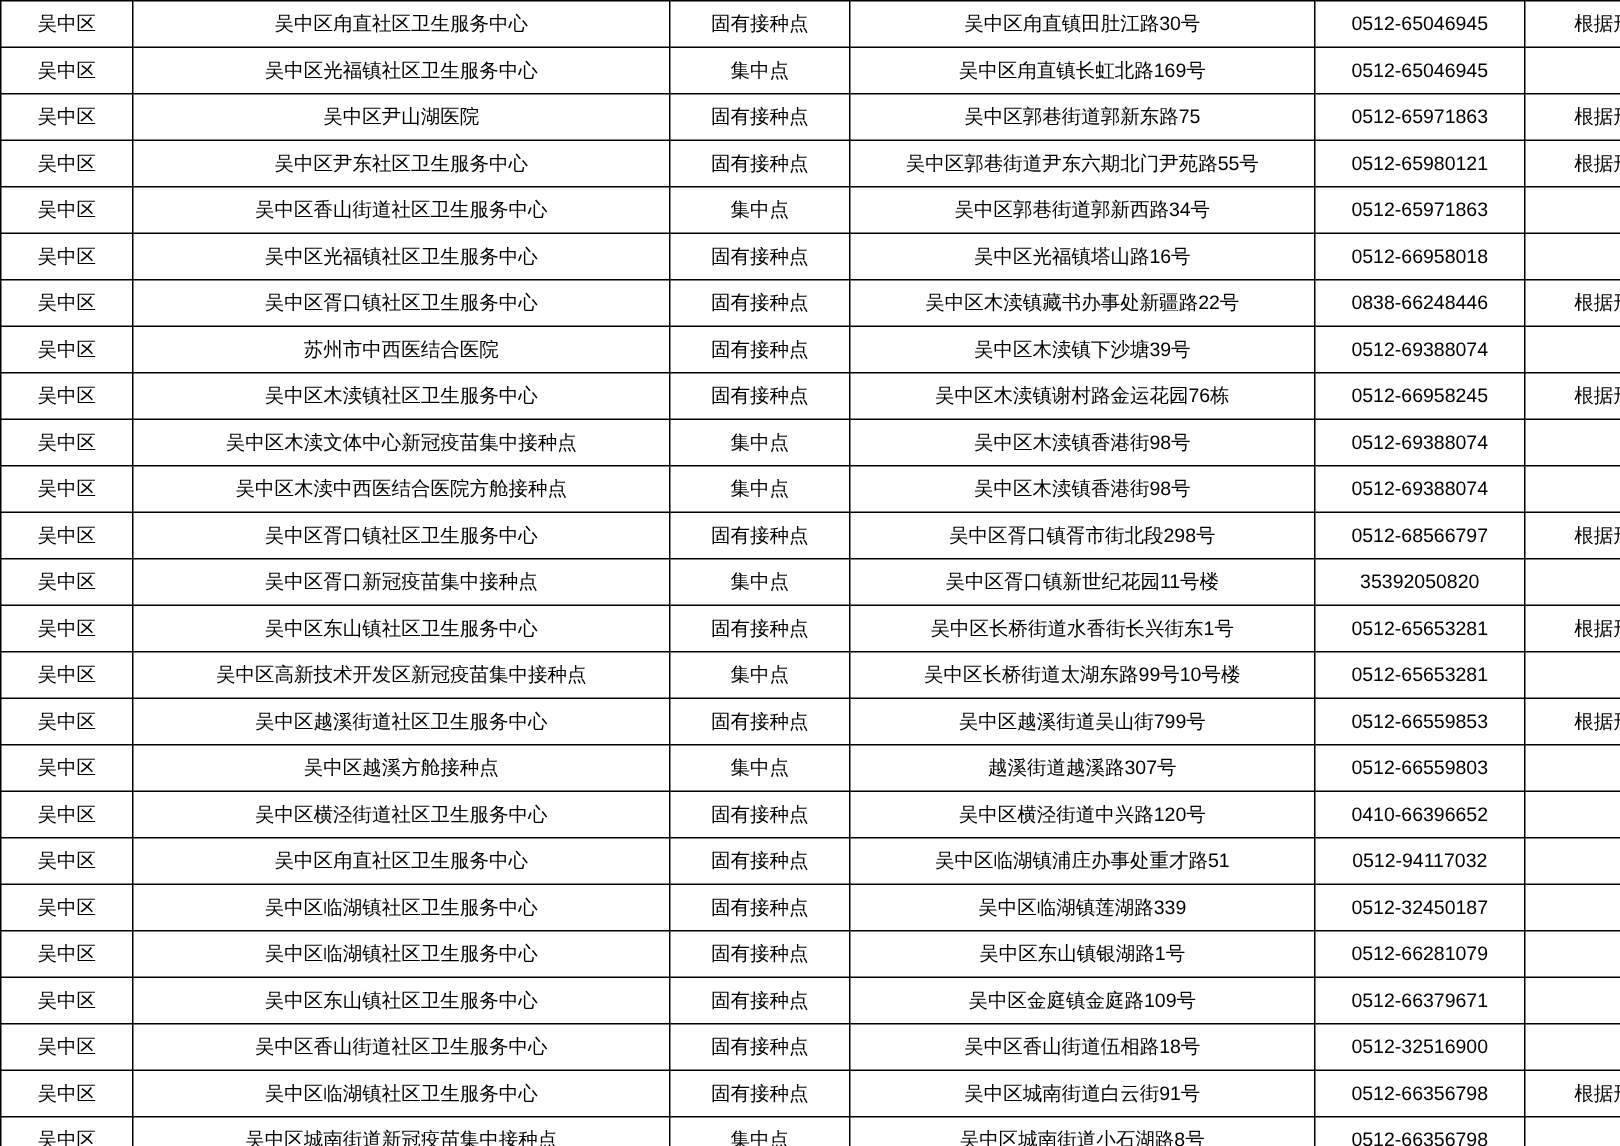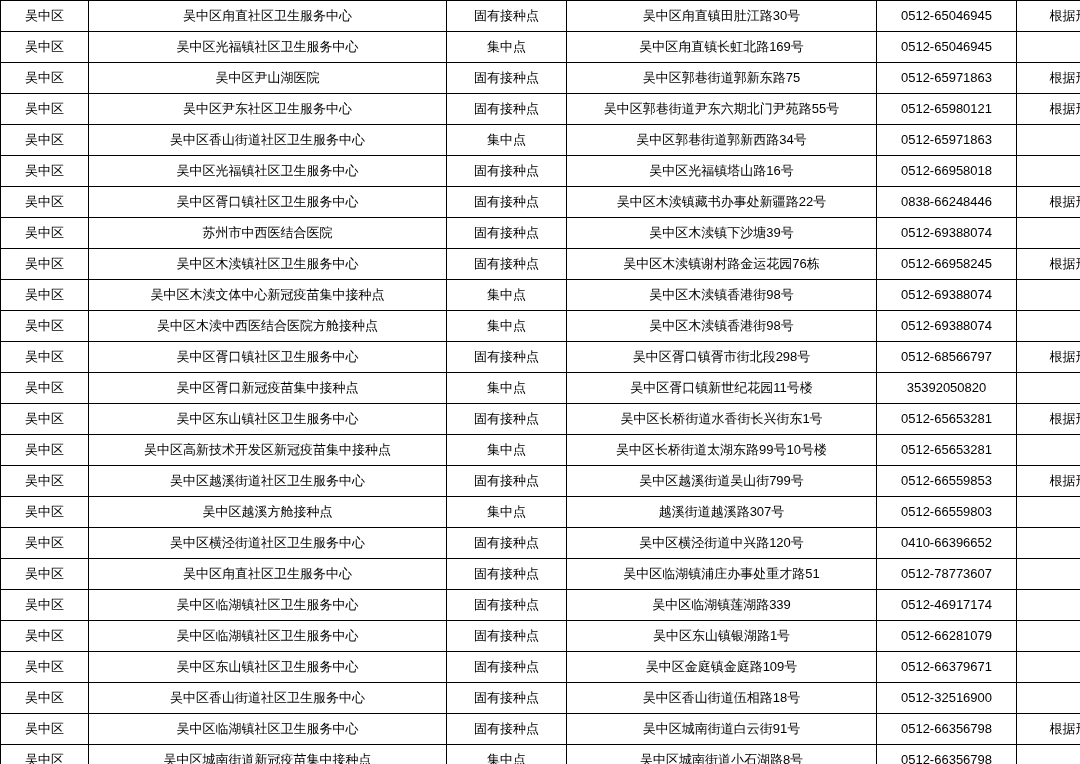--- a/index.html
+++ b/index.html
@@ -192,29 +192,29 @@
         <td>固有接种点</td>
         <td>吴中区横泾街道中兴路120号</td>
         <td>0410-66396652</td>
         <td></td>
       </tr>
       <tr>
         <td>吴中区</td>
         <td>吴中区甪直社区卫生服务中心</td>
         <td>固有接种点</td>
         <td>吴中区临湖镇浦庄办事处重才路51</td>
-        <td>0512-78773607</td>
+        <td>0512-94117032</td>
         <td></td>
       </tr>
       <tr>
         <td>吴中区</td>
         <td>吴中区临湖镇社区卫生服务中心</td>
         <td>固有接种点</td>
         <td>吴中区临湖镇莲湖路339</td>
-        <td>0512-46917174</td>
+        <td>0512-32450187</td>
         <td></td>
       </tr>
       <tr>
         <td>吴中区</td>
         <td>吴中区临湖镇社区卫生服务中心</td>
         <td>固有接种点</td>
         <td>吴中区东山镇银湖路1号</td>
         <td>0512-66281079</td>
         <td></td>
       </tr>

